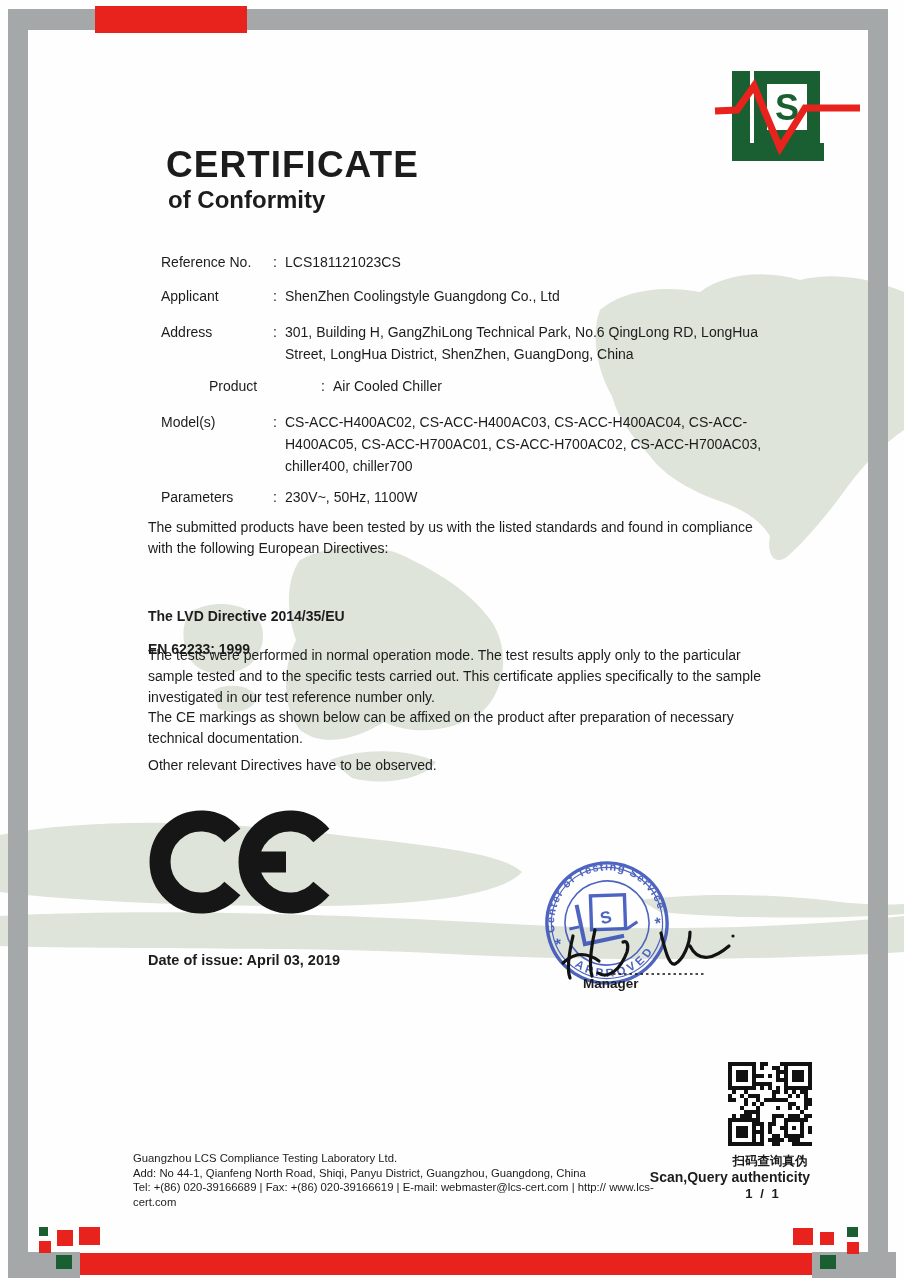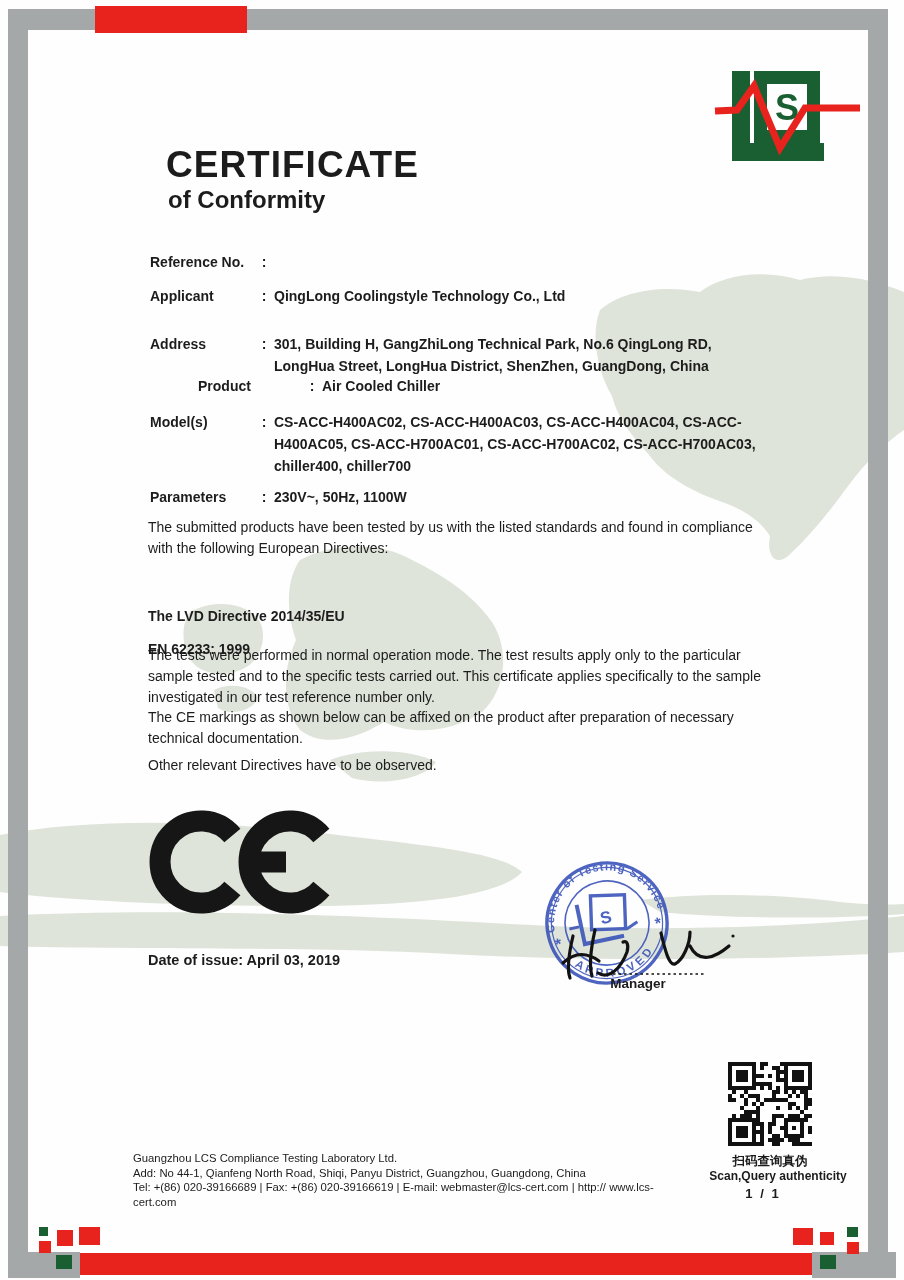--- a/index.html
+++ b/index.html
@@ -10,32 +10,32 @@
   .page{
     position:relative; width:904px; height:1280px; background:#fefefe;
     overflow:hidden; font-family:"Liberation Sans", sans-serif; color:var(--ink);
   }
   .abs{position:absolute;}
   .bar{position:absolute; background:var(--gray);}
   .sq{position:absolute;}
   .sq.red{background:var(--red);} .sq.green{background:var(--green);} .sq.gray{background:var(--gray);}
   .title{position:absolute; left:166px; top:144px; font-size:37px; font-weight:bold; letter-spacing:1px;}
   .subtitle{position:absolute; left:168px; top:186px; font-size:24px; font-weight:bold;text-align:right;}
-  .frow{position:absolute; left:150px; display:flex; font-size:14px; font-weight:bold; line-height:22px;}
+  .frow{position:absolute; left:161px; display:flex; font-size:14px; font-weight:normal; line-height:22px;}
   .frow .lbl{width:104px;}
   .frow .colon{width:20px; text-align:center;}
   .frow .val{width:500px;}
   .para{position:absolute; left:148px; width:628px; font-size:14px; line-height:21px;}
   .bold{font-weight:bold;margin-top:42px;}
   .std{line-height:18px;}
   .dateline{position:absolute; left:148px; top:952px; font-size:14.5px; font-weight:bold;}
-  .manager{position:absolute; left:583px; top:976px; width:110px; text-align:center; font-size:13.5px; font-weight:600;}
+  .manager{position:absolute; left:583px; top:976px; width:110px; text-align:left; font-size:13.5px; font-weight:600;}
   .qrwrap{position:absolute; left:724px; top:1058px; width:92px; height:92px;}
   .qrcap-cn{position:absolute; left:698px; top:1153px; width:144px; text-align:center; font-size:12.5px; font-weight:bold;}
-  .qrcap-en{position:absolute; left:696px; top:1169px; width:164px; text-align:center; font-size:12px; font-weight:bold;}
+  .qrcap-en{position:absolute; left:648px; top:1169px; width:164px; text-align:center; font-size:14px; font-weight:bold;}
   .pagenum{position:absolute; left:698px; top:1186px; width:130px; text-align:center; font-size:13px; font-weight:bold; letter-spacing:2px;}
   .footer{position:absolute; left:133px; top:1151px; width:560px; font-size:11.3px; line-height:14.5px;}
   
   .fill-green{fill:var(--green);}
   .stroke-red{stroke:var(--red); fill:none;}
   .stroke-blue{stroke:var(--blue); fill:none;}
   .stroke-ink{stroke:#121212; fill:none;}
   .wm path{fill:var(--wm);}
   .stamp-text{fill:var(--blue); font-family:"Liberation Sans",sans-serif; font-weight:bold;}
 </style>
@@ -95,27 +95,28 @@
     <text x="75" y="52" text-anchor="middle" class="fill-green" style="font:bold 36px 'Liberation Sans',sans-serif;">S</text>
     <polyline class="stroke-red" points="3,43 25,42 42,18 68,80 93,40 148,40" stroke-width="7" stroke-linejoin="miter"></polyline>
   </svg>
 
   <div class="title">CERTIFICATE</div>
   <div class="subtitle">of Conformity</div>
 
   <div class="frow" style="top:251px;">
     <div class="lbl">Reference No.</div>
     <div class="colon">:</div>
+    <div class="val">LCS181121023CS</div>
   </div>
   <div class="frow" style="top:285px;">
     <div class="lbl">Applicant</div>
     <div class="colon">:</div>
-    <div class="val">QingLong Coolingstyle Technology Co., Ltd</div>
-  </div>
-  <div class="frow" style="top:321px;margin-top:12px;">
+    <div class="val">ShenZhen Coolingstyle Guangdong Co., Ltd</div>
+  </div>
+  <div class="frow" style="top:321px;">
     <div class="lbl">Address</div>
     <div class="colon">:</div>
     <div class="val">301, Building H, GangZhiLong Technical Park, No.6 QingLong RD, LongHua Street, LongHua District, ShenZhen, GuangDong, China</div>
   </div>
   <div class="frow" style="top:375px;padding-left:48px;">
     <div class="lbl">Product</div>
     <div class="colon">:</div>
     <div class="val">Air Cooled Chiller</div>
   </div>
   <div class="frow" style="top:411px;">

